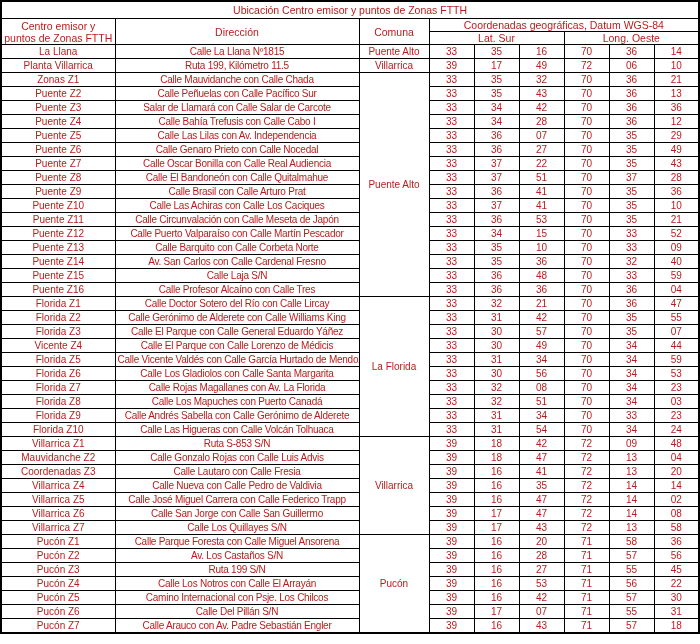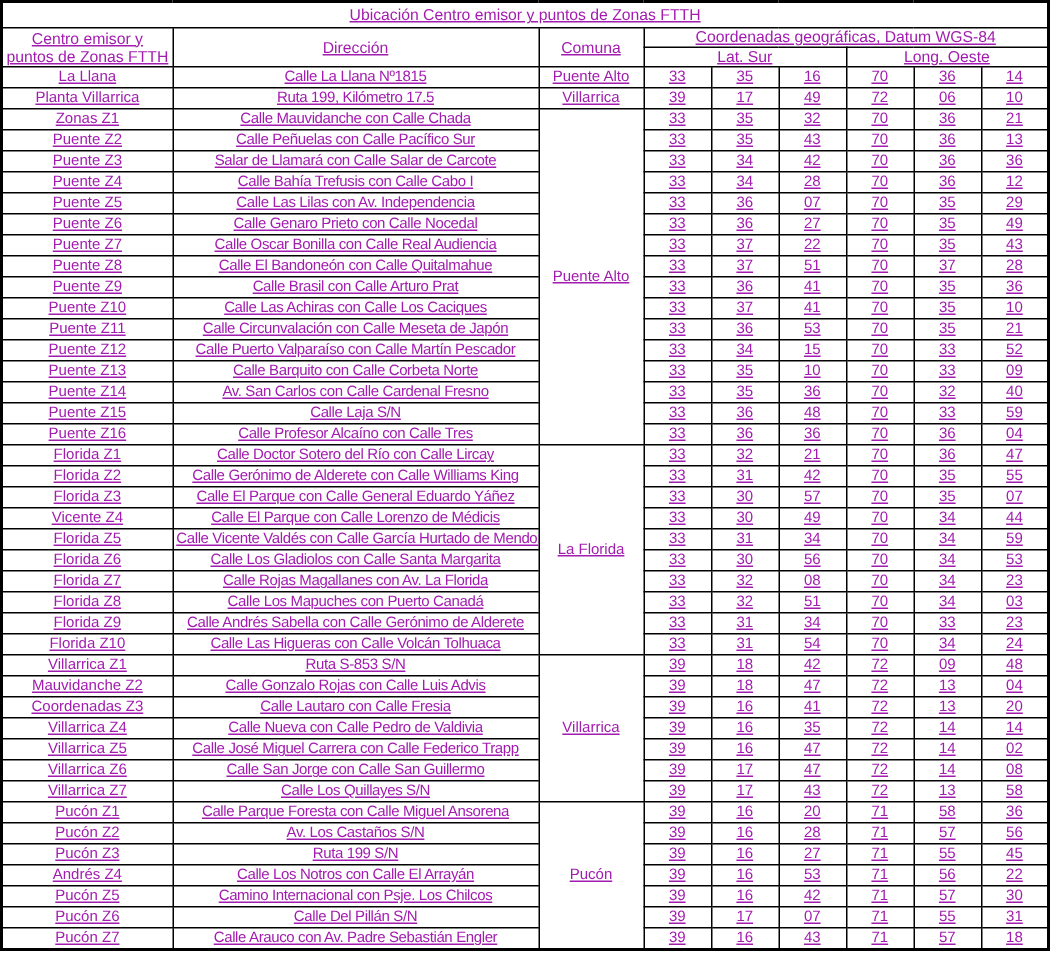--- a/index.html
+++ b/index.html
@@ -13,22 +13,21 @@
     height: 644px;
     box-sizing: border-box;
     background: #ffffff;
   }
   table.ftth {
     width: 698px;
     margin: 0 auto;
     border-collapse: collapse;
     table-layout: fixed;
     border: 2px solid #000;
-    color: #a21caf;
-    text-decoration: underline;
+    color: #b91c1c;
   }
   table.ftth th, table.ftth td {
     border: 1px solid #000;
     padding: 0 2px;
     text-align: center;
     vertical-align: middle;
     font-weight: normal;
     overflow: hidden;
   }
   table.ftth thead th {
@@ -94,21 +93,21 @@
           <td class="comuna-cell">Puente Alto</td>
           <td class="lat-cell">33</td>
           <td class="lat-cell">35</td>
           <td class="lat-cell">16</td>
           <td class="lon-cell">70</td>
           <td class="lon-cell">36</td>
           <td class="lon-cell">14</td>
         </tr>
         <tr>
           <td class="zona-cell">Planta Villarrica</td>
-          <td class="direccion-cell">Ruta 199, Kilómetro 17.5</td>
+          <td class="direccion-cell">Ruta 199, Kilómetro 11.5</td>
           <td class="comuna-cell">Villarrica</td>
           <td class="lat-cell">39</td>
           <td class="lat-cell">17</td>
           <td class="lat-cell">49</td>
           <td class="lon-cell">72</td>
           <td class="lon-cell">06</td>
           <td class="lon-cell">10</td>
         </tr>
         <tr>
           <td class="zona-cell">Zonas Z1</td>
@@ -468,21 +467,21 @@
           <td class="zona-cell">Pucón Z3</td>
           <td class="direccion-cell">Ruta 199 S/N</td>
           <td class="lat-cell">39</td>
           <td class="lat-cell">16</td>
           <td class="lat-cell">27</td>
           <td class="lon-cell">71</td>
           <td class="lon-cell">55</td>
           <td class="lon-cell">45</td>
         </tr>
         <tr>
-          <td class="zona-cell">Andrés Z4</td>
+          <td class="zona-cell">Pucón Z4</td>
           <td class="direccion-cell">Calle Los Notros con Calle El Arrayán</td>
           <td class="lat-cell">39</td>
           <td class="lat-cell">16</td>
           <td class="lat-cell">53</td>
           <td class="lon-cell">71</td>
           <td class="lon-cell">56</td>
           <td class="lon-cell">22</td>
         </tr>
         <tr>
           <td class="zona-cell">Pucón Z5</td>

